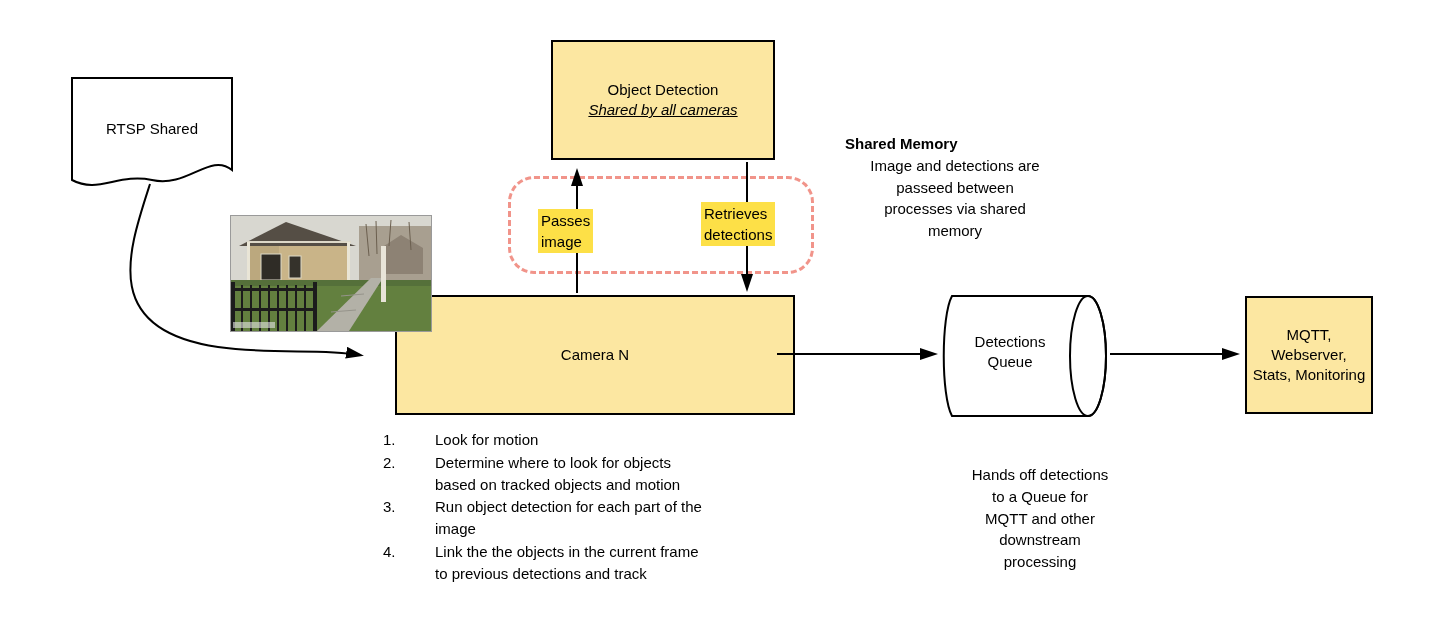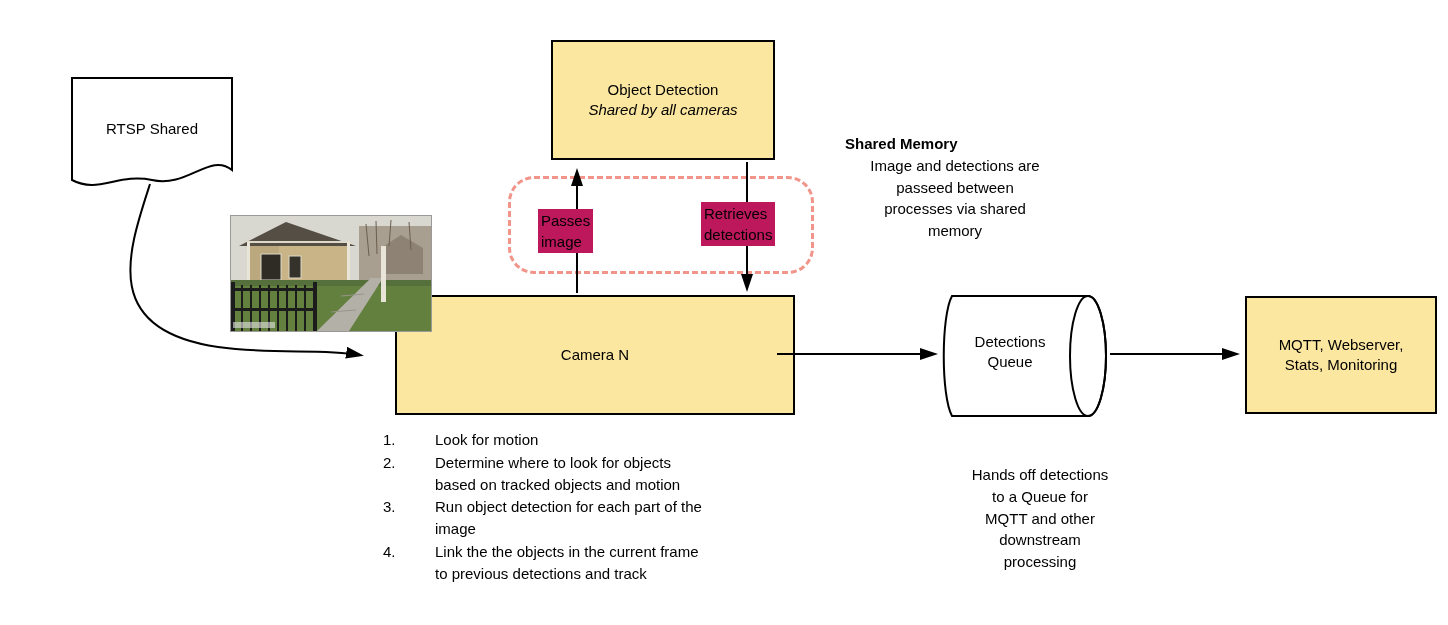--- a/index.html
+++ b/index.html
@@ -8,29 +8,29 @@
     font-family:"Liberation Sans","DejaVu Sans",sans-serif;color:#000;overflow:hidden;
   }
   .abs{position:absolute;}
   .pre{white-space:pre-line;}
   .node{
     box-sizing:border-box;border:2px solid #000;background:#FCE7A1;
     display:flex;align-items:center;justify-content:center;text-align:center;
     font-size:15px;line-height:1.35;z-index:2;
   }
   .node-inner{width:100%;}
-  .subtitle{font-style:italic;}
+  .subtitle{font-style:italic;text-decoration:underline;}
   .dashed-region{
     box-sizing:border-box;border:3px dashed #F1948A;border-radius:26px;
     background:transparent;z-index:1;
   }
   .note{font-size:15px;line-height:1.45;z-index:2;text-align:center;}
   .note-title{font-weight:bold;font-size:15px;line-height:1.45;}
   .edge-label{
-    font-size:15px;line-height:1.4;background:#be185d;padding:1px 3px;z-index:6;
+    font-size:15px;line-height:1.4;background:#fde047;padding:1px 3px;z-index:6;
   }
   .steps{z-index:2;font-size:15px;line-height:1.45;width:430px;}
   .step-row{display:grid;grid-template-columns:52px 1fr;margin-bottom:1px;}
   .queue-label{
     font-size:15px;line-height:1.35;text-align:center;z-index:4;
   }
   #arrow-layer{position:absolute;left:0;top:0;z-index:5;pointer-events:none;}
   #shape-layer{position:absolute;left:0;top:0;z-index:1;pointer-events:none;}
   #snapshot{z-index:3;border:1px solid #9a9a9a;}
 </style>
@@ -53,21 +53,21 @@
     <div class="node-inner">
       <div>Object Detection</div>
       <div class="subtitle">Shared by all cameras</div>
     </div>
   </div>
 
   <div class="abs node" style="left:395px;top:295px;width:400px;height:120px;">
     <div class="node-inner">Camera N</div>
   </div>
 
-  <div class="abs node" style="left:1245px;top:296px;width:192px;height:118px;">
+  <div class="abs node" style="left:1245px;top:296px;width:128px;height:118px;">
     <div class="node-inner pre">MQTT, Webserver,
 Stats, Monitoring</div>
   </div>
 
   <div class="abs note" style="left:82px;top:118px;width:140px;text-align:center;">RTSP Shared</div>
 
   <div class="abs queue-label pre" style="left:955px;top:332px;width:110px;">Detections
 Queue</div>
 
   <svg id="snapshot" class="abs" style="left:230px;top:215px;" width="200" height="115" viewBox="0 0 200 115">

